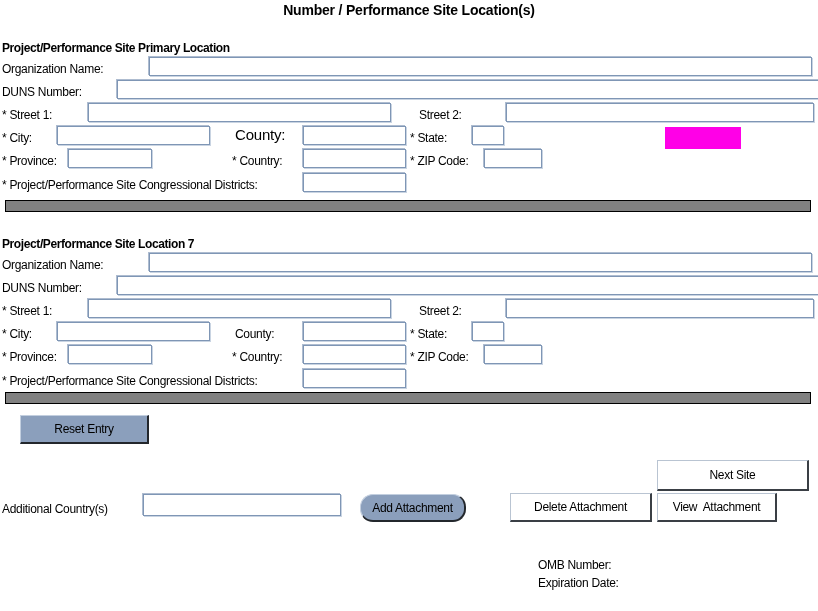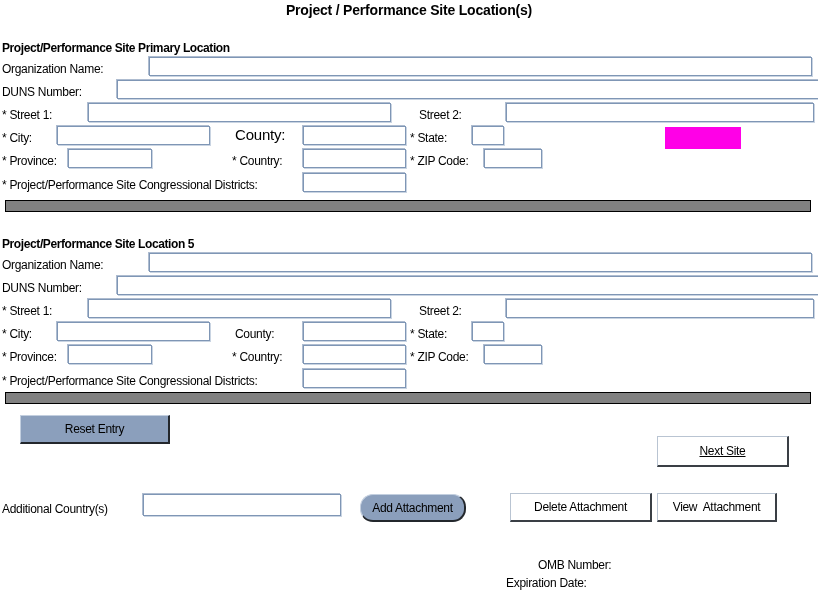--- a/index.html
+++ b/index.html
@@ -100,21 +100,21 @@
 
   .omb-line {
     font-size: 12px;
     letter-spacing: -0.3px;
     white-space: nowrap;
   }
 </style>
 </head>
 <body>
 
-<div class="abs page-title">Project / Performance Site Location(s)</div>
+<div class="abs page-title">Number / Performance Site Location(s)</div>
 
 <div class="abs section-heading" style="left:2px; top:41px;">Project/Performance Site Primary Location</div>
 
 <div class="abs lbl" style="left:2px; top:62px;">Organization Name:</div>
 <input class="abs field" style="left: 149px; top: 57px; width: 663px; height: 19px;" value="">
 
 <div class="abs lbl" style="left:2px; top:85px;">DUNS Number:</div>
 <input class="abs field" style="left: 117px; top: 80px; width: 703px; height: 19px;" value="">
 
 <div class="abs lbl" style="left:2px; top:108px;">* Street 1:</div>
@@ -141,21 +141,21 @@
 <input class="abs field" style="left: 303px; top: 149px; width: 103px; height: 19px;" value="">
 
 <div class="abs lbl" style="left:410px; top:154px;">* ZIP Code:</div>
 <input class="abs field" style="left: 484px; top: 149px; width: 58px; height: 19px;" value="">
 
 <div class="abs lbl" style="left:2px; top:178px;">* Project/Performance Site Congressional Districts:</div>
 <input class="abs field" style="left: 303px; top: 173px; width: 103px; height: 19px;" value="">
 
 <div class="abs divider" style="left:5px; top:200px; width:806px; height:12px;"></div>
 
-<div class="abs section-heading" style="left:2px; top:237px;">Project/Performance Site Location 5</div>
+<div class="abs section-heading" style="left:2px; top:237px;">Project/Performance Site Location 7</div>
 
 <div class="abs lbl" style="left:2px; top:258px;">Organization Name:</div>
 <input class="abs field" style="left: 149px; top: 253px; width: 663px; height: 19px;" value="">
 
 <div class="abs lbl" style="left:2px; top:281px;">DUNS Number:</div>
 <input class="abs field" style="left: 117px; top: 276px; width: 703px; height: 19px;" value="">
 
 <div class="abs lbl" style="left:2px; top:304px;">* Street 1:</div>
 <input class="abs field" style="left: 88px; top: 299px; width: 303px; height: 19px;" value="">
 
@@ -178,27 +178,27 @@
 <input class="abs field" style="left: 303px; top: 345px; width: 103px; height: 19px;" value="">
 
 <div class="abs lbl" style="left:410px; top:350px;">* ZIP Code:</div>
 <input class="abs field" style="left: 484px; top: 345px; width: 58px; height: 19px;" value="">
 
 <div class="abs lbl" style="left:2px; top:374px;">* Project/Performance Site Congressional Districts:</div>
 <input class="abs field" style="left: 303px; top: 369px; width: 103px; height: 19px;" value="">
 
 <div class="abs divider" style="left:5px; top:392px; width:806px; height:12px;"></div>
 
-<button class="abs btn btn-blue" style="left:20px; top:415px; width:150px; height:29px;">Reset Entry</button>
-
-<button class="abs btn btn-white" style="left:657px; top:436px; width:132px; height:31px;text-decoration:underline;">Next Site</button>
+<button class="abs btn btn-blue" style="left:20px; top:415px; width:129px; height:29px;">Reset Entry</button>
+
+<button class="abs btn btn-white" style="left:657px; top:460px; width:152px; height:31px;">Next Site</button>
 
 <div class="abs lbl" style="left:2px; top:502px;">Additional Country(s)</div>
 <input class="abs field" style="left: 143px; top: 494px; width: 198px; height: 22px;" value="">
 
 <button class="abs btn btn-blue" style="left:360px; top:494px; width:106px; height:28px;border-radius:13px;">Add Attachment</button>
 
 <button class="abs btn btn-white" style="left:510px; top:493px; width:142px; height:29px;text-align:center;">Delete Attachment</button>
 
 <button class="abs btn btn-white" style="left:657px; top:493px; width:120px; height:29px;">View  Attachment</button>
 
 <div class="abs omb-line" style="left:538px; top:558px; width:200px;">OMB Number:</div>
-<div class="abs omb-line" style="left:506px; top:576px; width:200px;">Expiration Date:</div>
+<div class="abs omb-line" style="left:538px; top:576px; width:200px;">Expiration Date:</div>
 
 </body></html>

